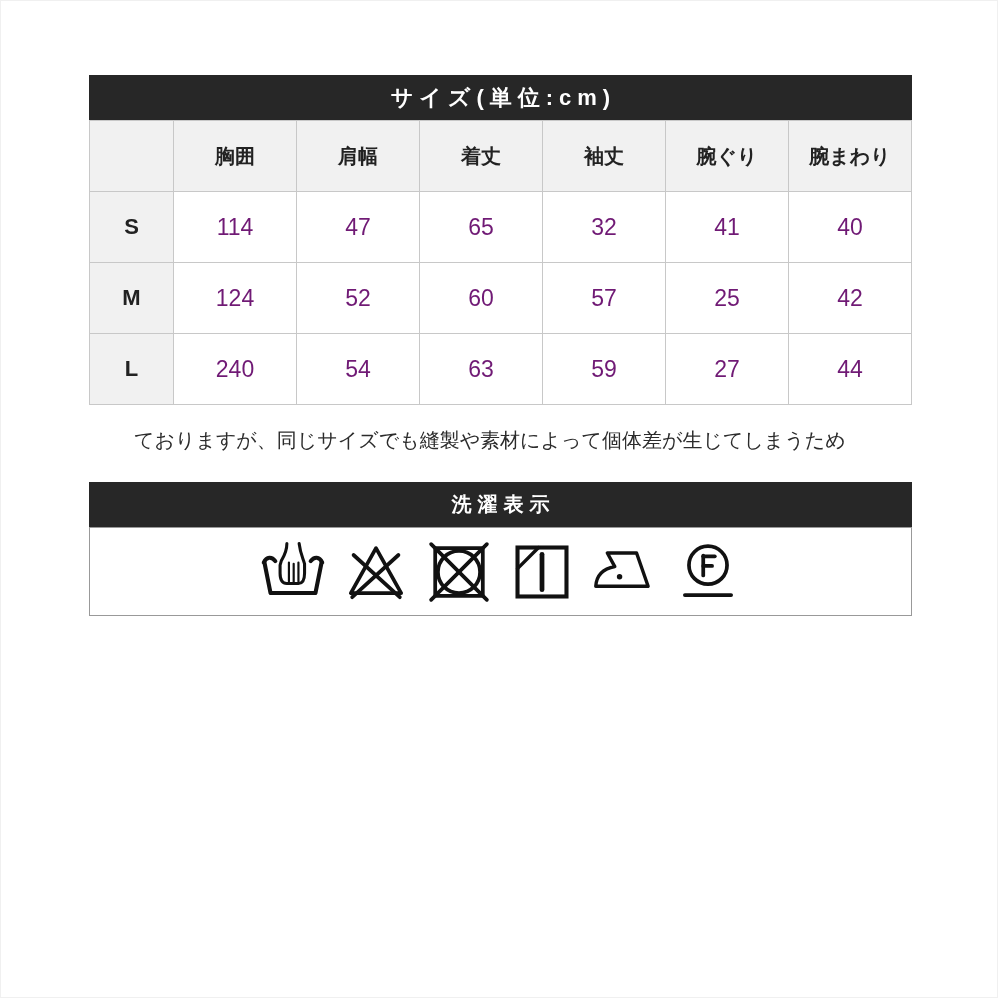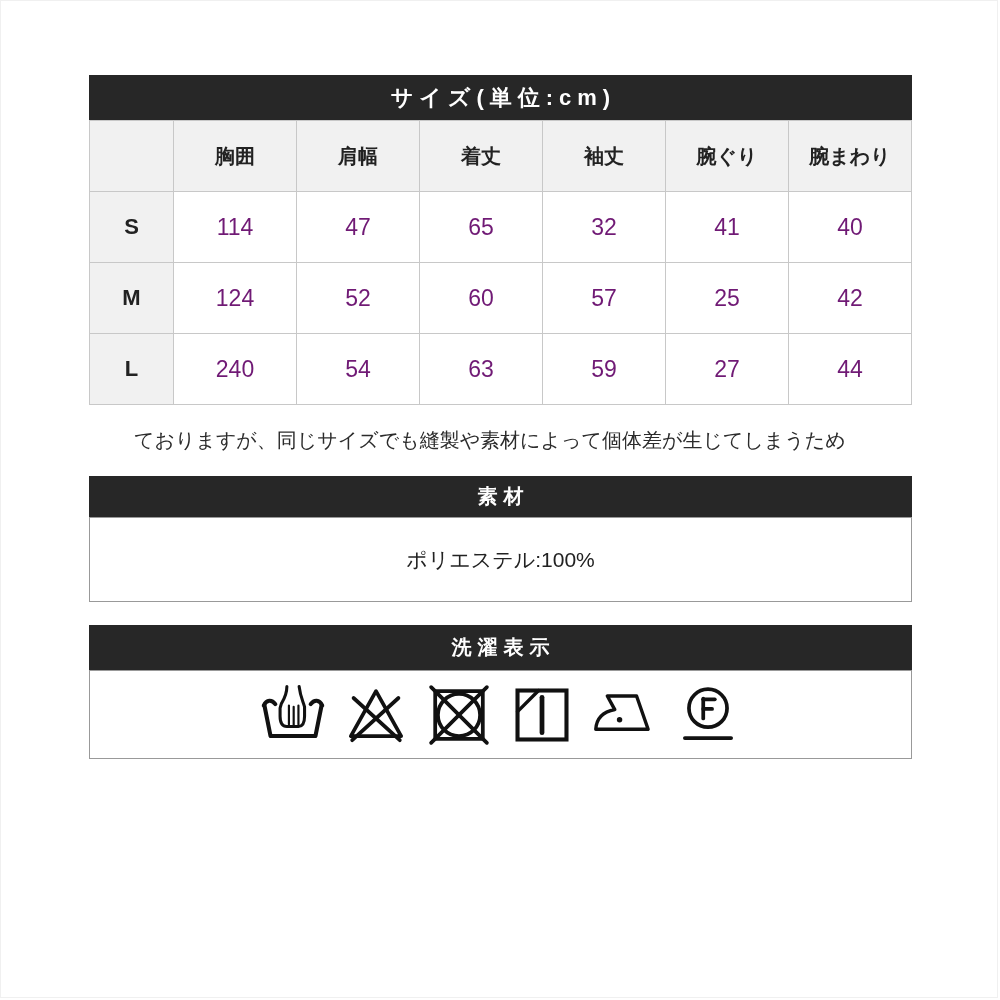--- a/index.html
+++ b/index.html
@@ -160,28 +160,20 @@
         </tbody>
       </table>
 
       <div class="notes">
         <div class="note">
           <div class="note-line cont">ておりますが、同じサイズでも縫製や素材によって個体差が生じてしまうため</div>
         </div>
       </div>
     </section>
 
-    <section>
-      <div class="bar material-bar">
-        <span>素材</span>
-      </div>
-      <div class="box material-box">
-        <span>ポリエステル:100%</span>
-      </div>
-    </section>
 
     <section>
       <div class="bar wash-bar">
         <span>洗濯表示</span>
       </div>
       <div class="box care-box">
 
         <svg class="care-icon" width="68" height="72" viewBox="0 0 100 100" fill="none" stroke="#111" stroke-width="6" stroke-linecap="round" stroke-linejoin="round">
           <path d="M7,36 C11,27 19,27 24,34"></path>
           <path d="M76,34 C81,27 89,27 93,36"></path>

